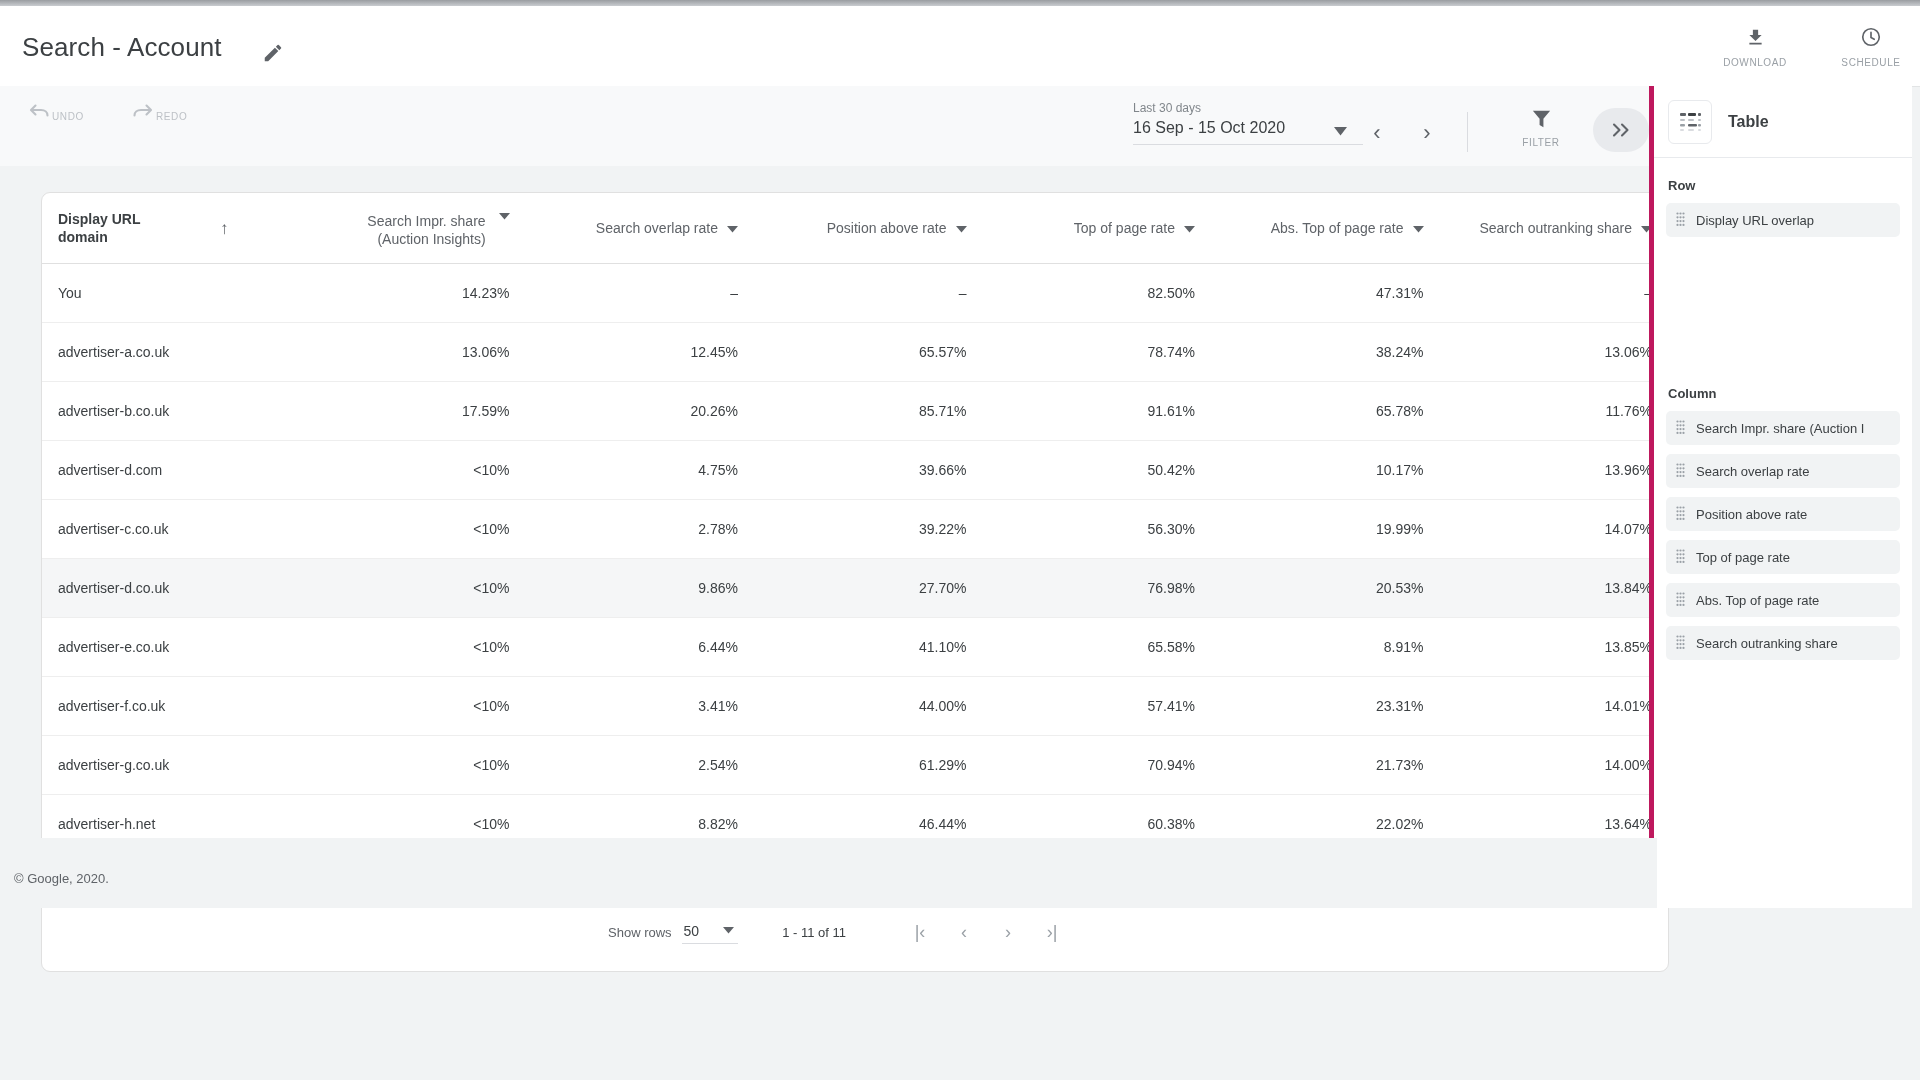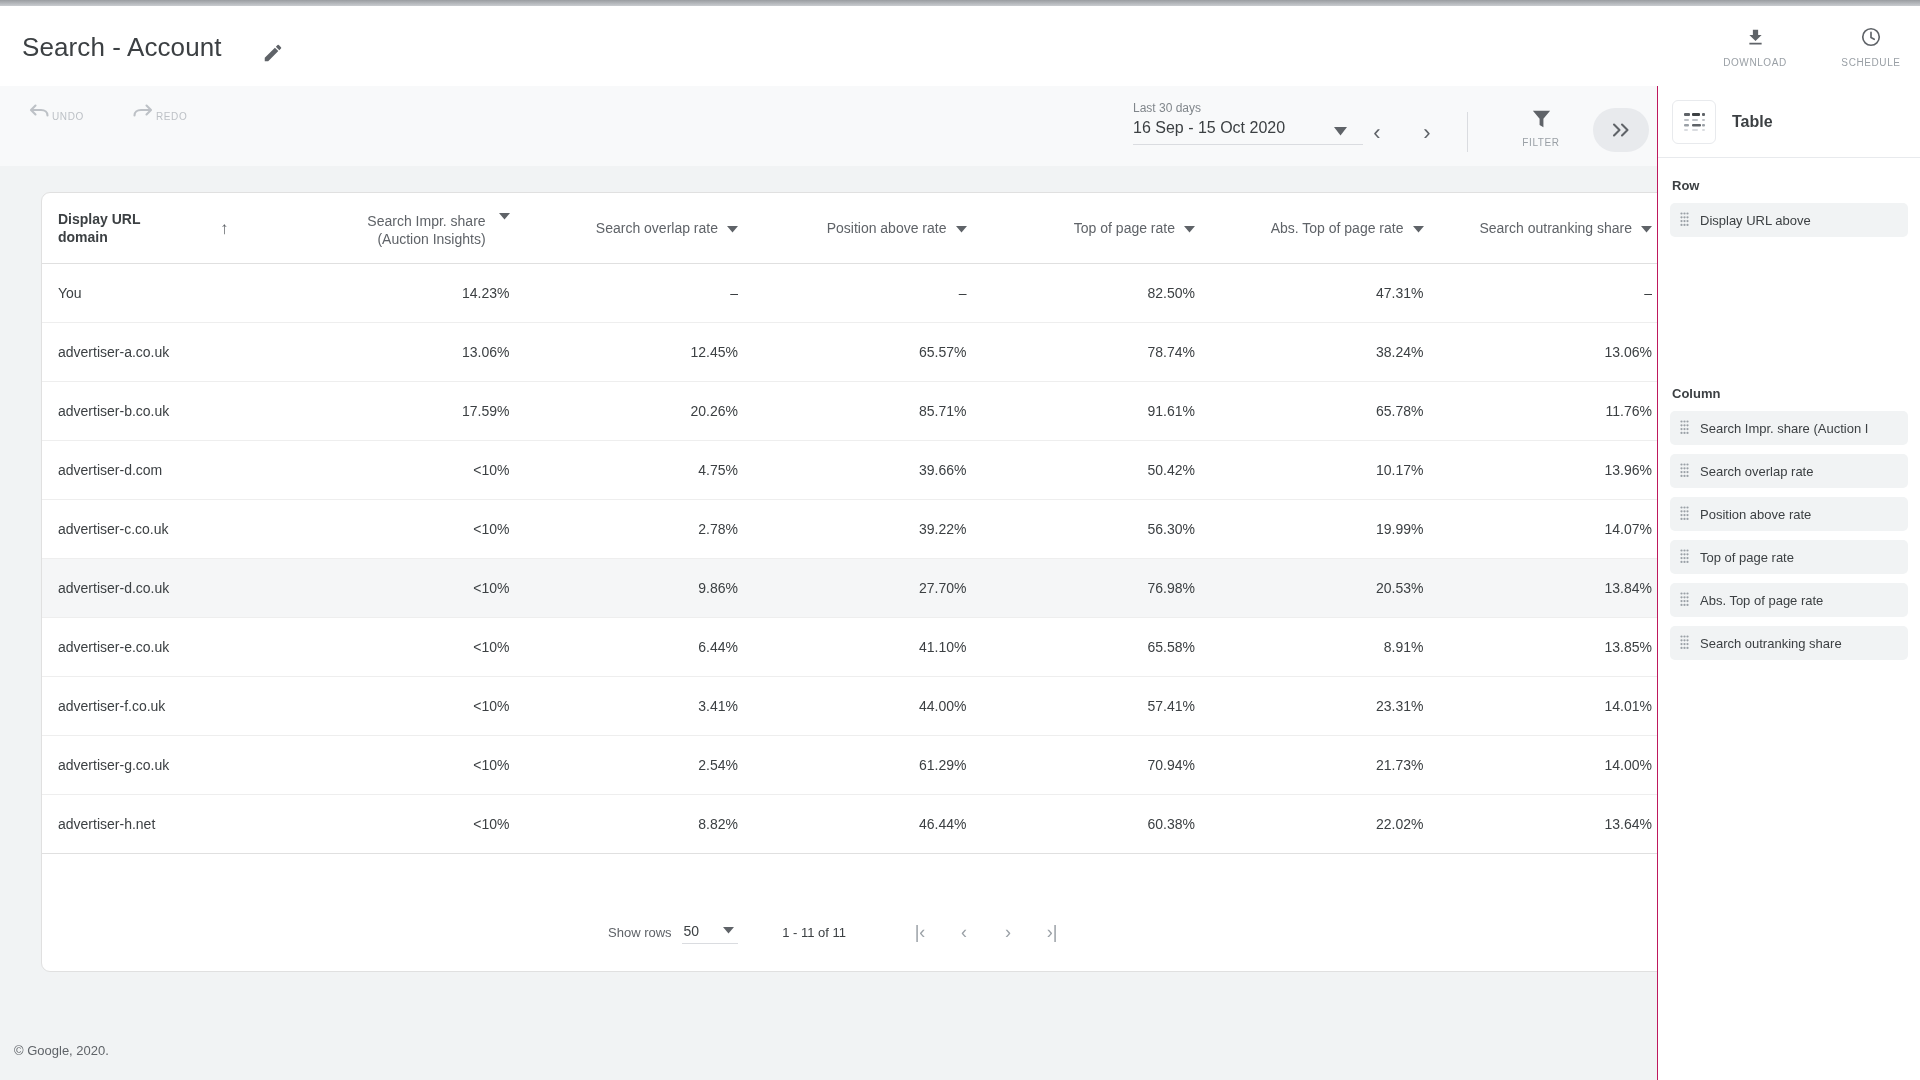--- a/index.html
+++ b/index.html
@@ -2,21 +2,21 @@
 <html><head>
 <meta charset="utf-8">
 <style>
   * { box-sizing: border-box; margin: 0; padding: 0; }
   html, body {
     width: 1920px; height: 1080px;
     font-family: "Liberation Sans", sans-serif;
     background: #f1f3f4;
     overflow: hidden;
   }
-  .app { position: relative; width: 1920px; height: 1080px; }
+  .app { position: relative; width: 1920px; height: 908px; }
 
   
   .topstrip {
     position: absolute; left:0; top:0; width:1920px; height:6px;
     background: linear-gradient(#9a9da1, #c9ccd0);
   }
 
   
   .header {
     position: absolute; left:0; top:6px; width:1920px; height:80px;
@@ -129,22 +129,22 @@
     border-bottom:1px solid #dadce0; padding:2px 4px 4px 2px; color:#3c4043; font-size:14px;
   }
   .range-lbl { font-size:13px; color:#3c4043; margin-right:52px; }
   .pg-btn {
     width:44px; height:44px; display:flex; align-items:center; justify-content:center;
     color:#9aa0a6; font-size:18px; cursor:pointer;
   }
 
   
   .rpanel {
-    position:absolute; right:0; top:86px; width:263px; bottom:0;
-    background:#fff; border-left:1px solid #be185d;
+    position:absolute; right:8px; top:86px; width:263px; bottom:0;
+    background:#fff; border-left:5px solid #be185d;
   }
   .rp-head { height:72px; display:flex; align-items:center; gap:16px; padding:0 14px;
              border-bottom:1px solid #e8eaed; }
   .rp-icon-box {
     width:44px; height:44px; border:1px solid #e8eaed; border-radius:6px;
     display:flex; align-items:center; justify-content:center; background:#fff;
   }
   .rp-title { font-size:16px; color:#3c4043; font-weight:700; }
   .rp-sec-label { font-size:13px; color:#3c4043; font-weight:700; padding:20px 14px 10px; }
   .chip {
@@ -473,21 +473,21 @@
               <circle cx="1.5" cy="12.899999999999999" r="1.1" fill="#9aa0a6"></circle>
               <circle cx="4.5" cy="1.5" r="1.1" fill="#9aa0a6"></circle>
               <circle cx="4.5" cy="5.3" r="1.1" fill="#9aa0a6"></circle>
               <circle cx="4.5" cy="9.1" r="1.1" fill="#9aa0a6"></circle>
               <circle cx="4.5" cy="12.899999999999999" r="1.1" fill="#9aa0a6"></circle>
               <circle cx="7.5" cy="1.5" r="1.1" fill="#9aa0a6"></circle>
               <circle cx="7.5" cy="5.3" r="1.1" fill="#9aa0a6"></circle>
               <circle cx="7.5" cy="9.1" r="1.1" fill="#9aa0a6"></circle>
               <circle cx="7.5" cy="12.899999999999999" r="1.1" fill="#9aa0a6"></circle>
             </svg></span>
-          <span>Display URL above</span>
+          <span>Display URL overlap</span>
         </div>
       </div>
 
     <div class="rp-gap"></div>
 
     <div class="rp-sec-label">Column</div>
     <div id="col-chips">
         <div class="chip">
           <span class="grip"><svg width="9" height="14" viewBox="0 0 9 14">
               <circle cx="1.5" cy="1.5" r="1.1" fill="#9aa0a6"></circle>

